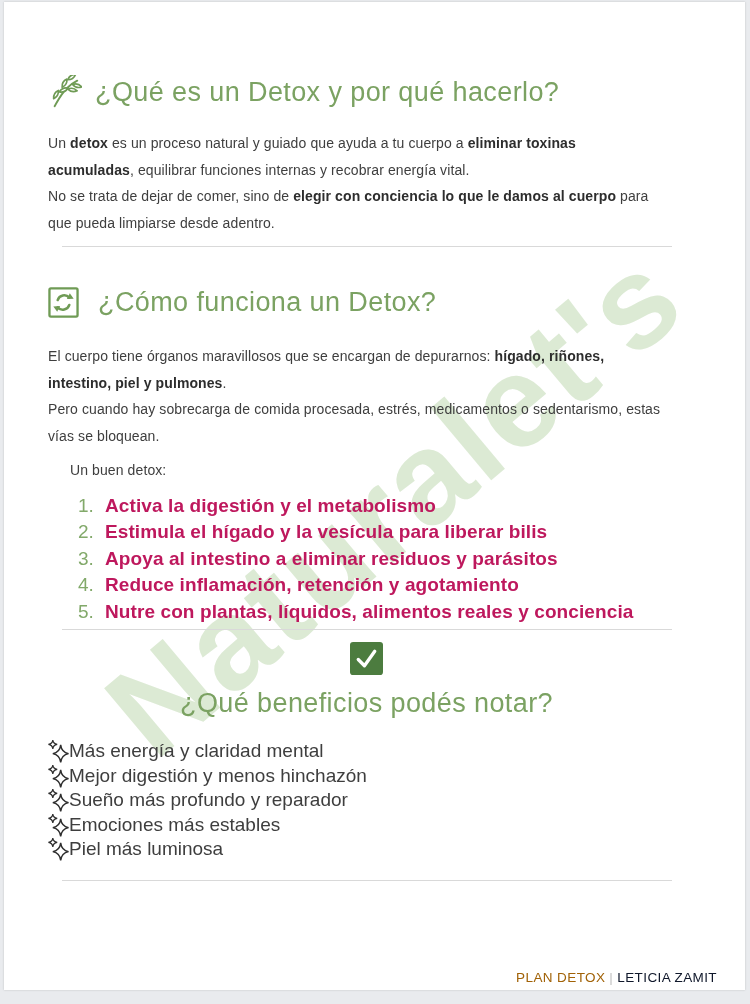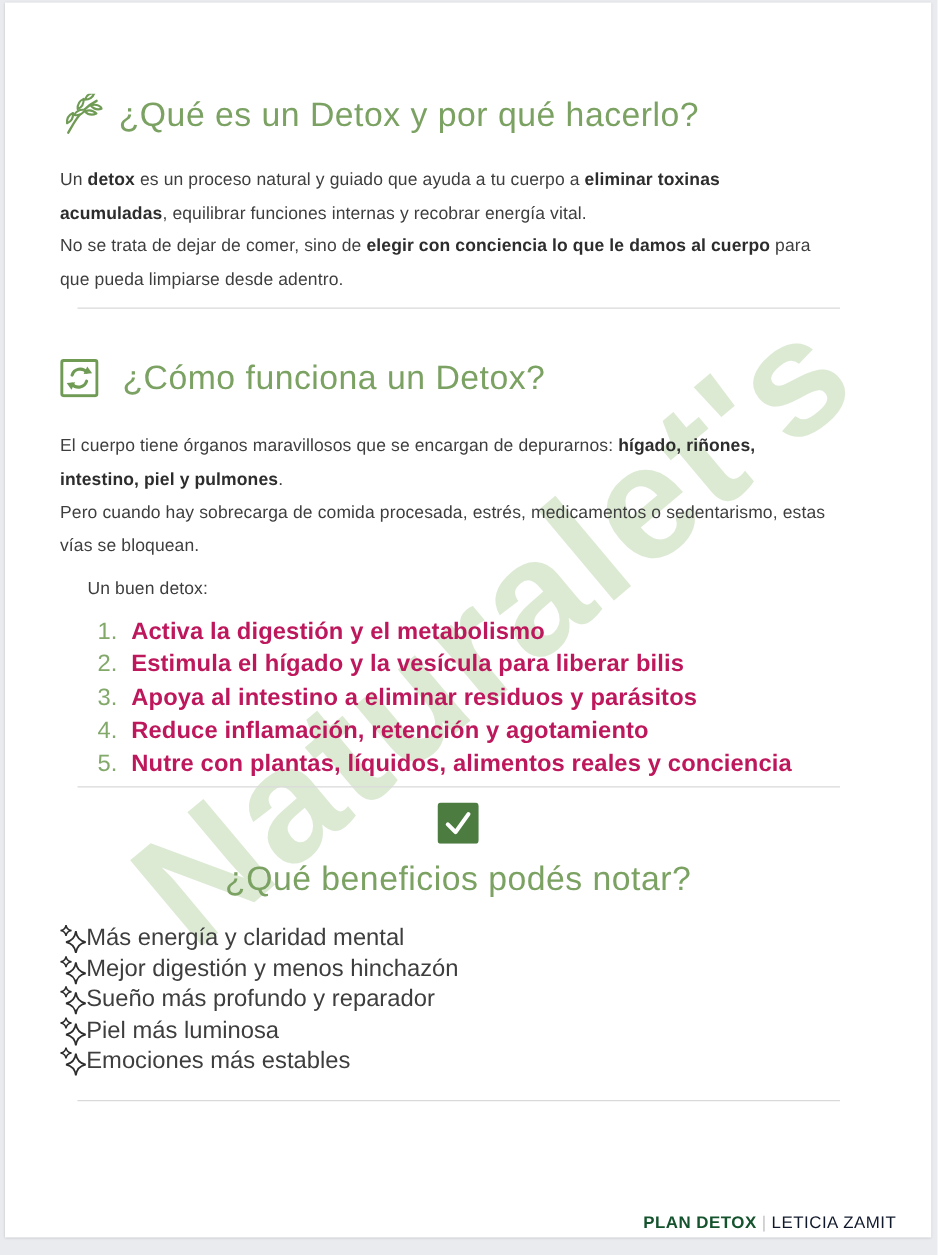--- a/index.html
+++ b/index.html
@@ -52,21 +52,21 @@
   .olist-text { color:#be185d; font-weight:700; letter-spacing:.1px; }
 
   .benefits { margin-top:20px; }
   .benefit { display:flex; align-items:center; font-size:19px; line-height:24.5px; height:24.5px; color:#3e3e3e; }
   .sparkle { flex:0 0 auto; display:inline-flex; }
 
   .footer {
     position:absolute; right:28px; bottom:5px;
     font-size:13.5px; letter-spacing:.4px; white-space:nowrap;
   }
-  .footer .brand { color:#14532d; font-weight:700; }
+  .footer .brand { color:#a16207; font-weight:400; }
   .footer .sep { color:#c2c2c2; padding:0 4px; }
   .footer .author { color:#0f172a; }
 
   .icon-box { display:inline-flex; flex:0 0 auto; }
 </style>
 </head>
 <body>
 
 <div class="page">
 
@@ -183,30 +183,30 @@
           </span>
         <span>Sueño más profundo y reparador</span>
       </div>
       <div class="benefit">
         <span class="sparkle">
             <svg width="21" height="24" viewBox="0 0 24 26">
               <path d="M14.5 6 Q15.5 14.5 23.5 16 Q15.5 17.5 14.5 26 Q13.5 17.5 5.5 16 Q13.5 14.5 14.5 6 Z" fill="#ffffff" stroke="#2e2e2e" stroke-width="1.6"></path>
               <path d="M5.5 0.5 Q6 4.7 10.5 5.5 Q6 6.3 5.5 10.5 Q5 6.3 0.5 5.5 Q5 4.7 5.5 0.5 Z" fill="#ffffff" stroke="#2e2e2e" stroke-width="1.4"></path>
             </svg>
           </span>
+        <span>Emociones más estables</span>
+      </div>
+      <div class="benefit">
+        <span class="sparkle">
+            <svg width="21" height="24" viewBox="0 0 24 26">
+              <path d="M14.5 6 Q15.5 14.5 23.5 16 Q15.5 17.5 14.5 26 Q13.5 17.5 5.5 16 Q13.5 14.5 14.5 6 Z" fill="#ffffff" stroke="#2e2e2e" stroke-width="1.6"></path>
+              <path d="M5.5 0.5 Q6 4.7 10.5 5.5 Q6 6.3 5.5 10.5 Q5 6.3 0.5 5.5 Q5 4.7 5.5 0.5 Z" fill="#ffffff" stroke="#2e2e2e" stroke-width="1.4"></path>
+            </svg>
+          </span>
         <span>Piel más luminosa</span>
-      </div>
-      <div class="benefit">
-        <span class="sparkle">
-            <svg width="21" height="24" viewBox="0 0 24 26">
-              <path d="M14.5 6 Q15.5 14.5 23.5 16 Q15.5 17.5 14.5 26 Q13.5 17.5 5.5 16 Q13.5 14.5 14.5 6 Z" fill="#ffffff" stroke="#2e2e2e" stroke-width="1.6"></path>
-              <path d="M5.5 0.5 Q6 4.7 10.5 5.5 Q6 6.3 5.5 10.5 Q5 6.3 0.5 5.5 Q5 4.7 5.5 0.5 Z" fill="#ffffff" stroke="#2e2e2e" stroke-width="1.4"></path>
-            </svg>
-          </span>
-        <span>Emociones más estables</span>
       </div>
     </div>
 
     <hr class="divider div3">
 
   </div>
 
   <div class="footer">
     <span class="brand">PLAN DETOX</span><span class="sep">|</span><span class="author">LETICIA ZAMIT</span>
   </div>

